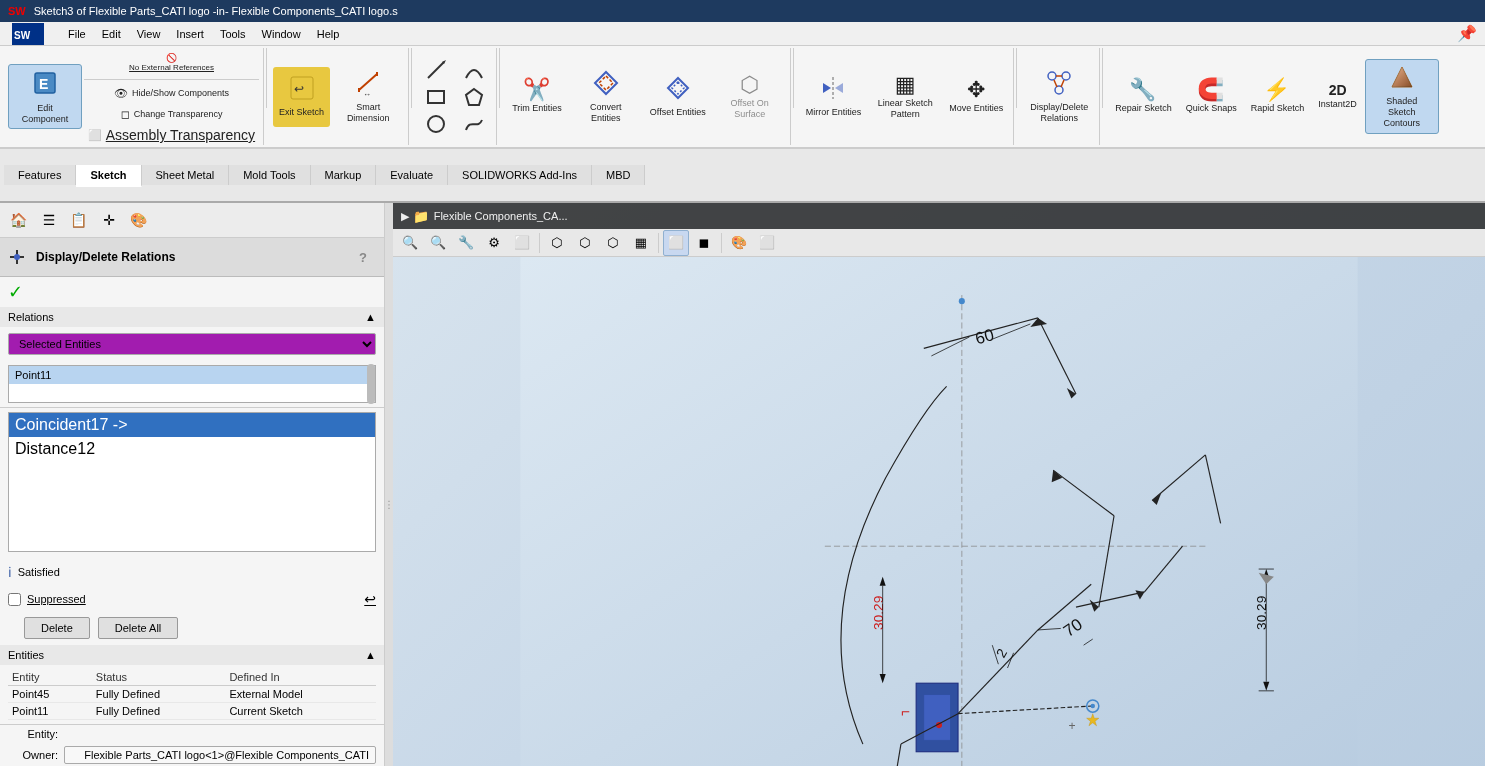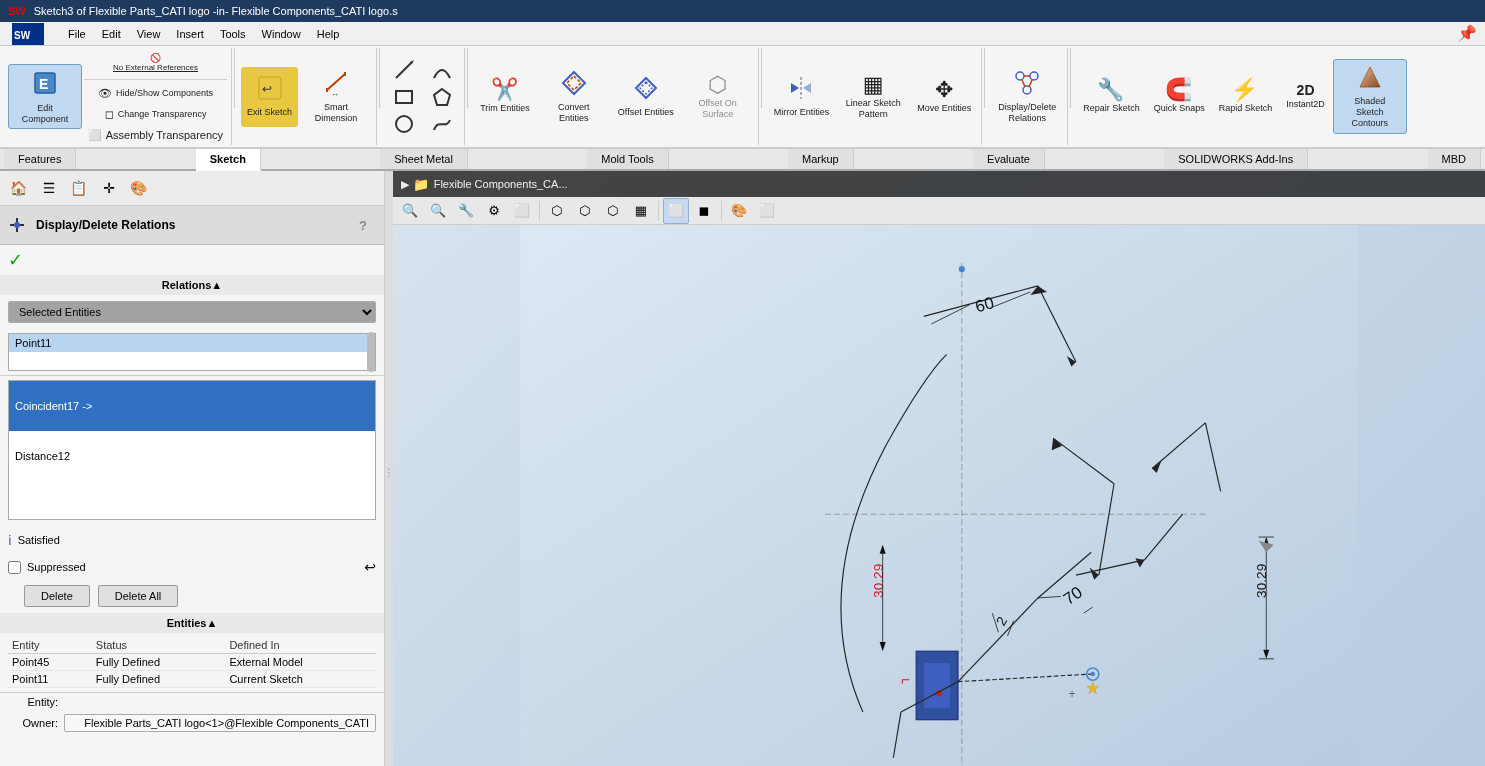--- a/index.html
+++ b/index.html
@@ -92,22 +92,21 @@
       flex-direction: column;
       gap: 1px;
     }
 
     
     #tabbar {
       background: #e8e8e8;
       display: flex;
       align-items: center;
       border-bottom: 2px solid #aaa;
-      padding: 0 4px;
-      justify-content: space-between;
+      padding: 16px 4px;
     }
     .tab {
       padding: 4px 14px;
       cursor: pointer;
       font-size: 11px;
       border-right: 1px solid #ccc;
       background: #e0e0e0;
     }
     .tab.active { background: #fff; border-bottom: 2px solid #fff; margin-bottom: -2px; font-weight: bold; }
 
@@ -167,35 +166,35 @@
       padding: 4px 8px;
     }
 
     
     .section {
       border-bottom: 1px solid #ccc;
     }
     .section-header {
       display: flex;
       align-items: center;
-      justify-content: center;
+      justify-content: space-between;
       padding: 4px 8px;
       background: #e8e8e8;
       font-size: 11px;
-      font-weight: bold;
+      font-weight: normal;
       cursor: pointer;
     }
 
     
     .dropdown-select {
       width: calc(100% - 16px);
       margin: 6px 8px;
       padding: 3px 6px;
       font-size: 11px;
-      background: #a3a3a3;
+      background: #a21caf;
       border: 1px solid #aaa;
       border-radius: 2px;
     }
 
     
     .list-box {
       margin: 4px 8px;
       border: 1px solid #aaa;
       background: white;
       min-height: 36px;
@@ -209,22 +208,22 @@
     }
 
     
     .relations-list {
       margin: 4px 8px;
       border: 1px solid #aaa;
       background: white;
       min-height: 140px;
     }
     .relation-item {
-      padding: 19px 6px;
-      font-size: 11px;
+      padding: 3px 6px;
+      font-size: 16px;
     }
     .relation-item.selected {
       background: #3070c0;
       color: white;
     }
 
     
     .info-area {
       padding: 6px 8px;
       display: flex;
@@ -233,20 +232,21 @@
       font-size: 11px;
     }
 
     
     .checkbox-row {
       display: flex;
       align-items: center;
       padding: 4px 8px;
       gap: 6px;
       font-size: 11px;
+      text-decoration: underline;
     }
 
     
     .button-row {
       display: flex;
       gap: 8px;
       padding: 6px 24px;
     }
     .panel-btn {
       padding: 4px 16px;
@@ -443,21 +443,21 @@
       <div class="tool-btn-sm" style="min-height:20px; flex-direction:row; gap:4px;">
         <span style="font-size:11px;">👁</span>
         <span style="font-size:9px;">Hide/Show Components</span>
       </div>
       <div class="tool-btn-sm" style="min-height:20px; flex-direction:row; gap:4px;">
         <span style="font-size:11px;">◻</span>
         <span style="font-size:9px;">Change Transparency</span>
       </div>
       <div class="tool-btn-sm" style="min-height:20px; flex-direction:row; gap:4px;">
         <span style="font-size:11px;">⬜</span>
-        <span style="font-size:11px;">Assembly Transparency</span>
+        <span style="font-size:14px;text-decoration:underline;">Assembly Transparency</span>
       </div>
     </div>
   </div>
   <div class="separator"></div>
 
   <div class="toolbar-group">
     <div class="tool-btn" style="background:#e8c840;min-width:48px;">
       <div class="icon">
         <svg width="26" height="26" viewBox="0 0 26 26">
           <rect x="2" y="2" width="22" height="22" rx="2" fill="#e8c840" stroke="#c0a020"></rect>

